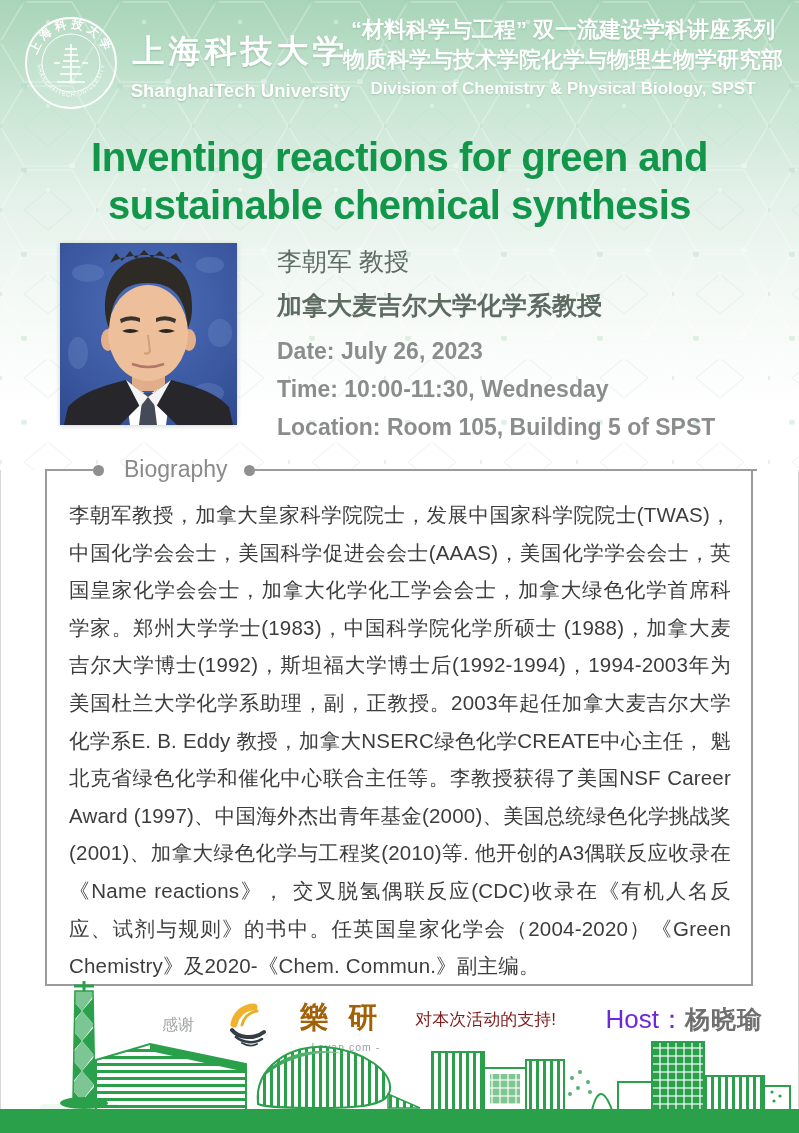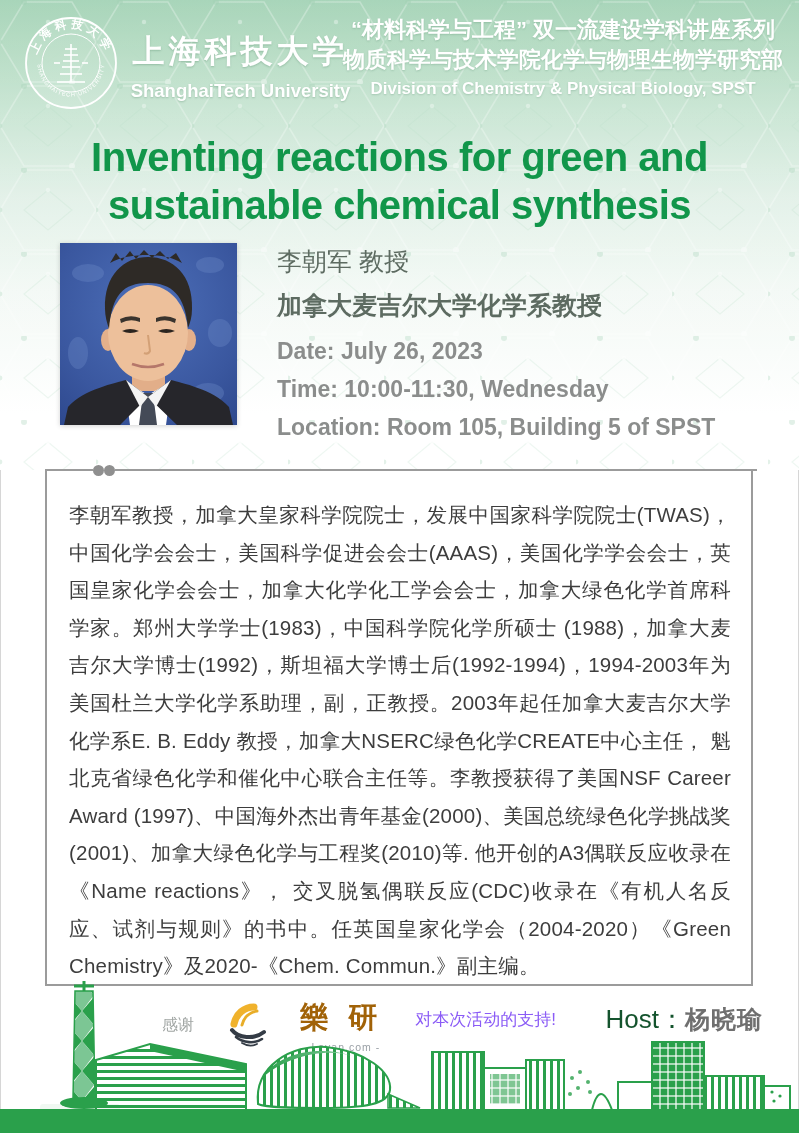--- a/index.html
+++ b/index.html
@@ -55,23 +55,23 @@
     padding:26px 20px 0 22px;font-size:20.5px;line-height:37.6px;color:#3d3d3d;
     text-align:justify;letter-spacing:0.2px;
   }
   
   .sponsor-row{position:absolute;left:162px;top:998px;display:flex;align-items:center;gap:20px;}
   .thanks-prefix{font-size:16px;color:#a0a5a3;margin-right:10px;}
   .leyan-logo{width:48px;height:48px;margin-right:8px;}
   .sponsor-center{display:flex;flex-direction:column;align-items:center;margin-right:12px;}
   .sponsor-name{font-family:"Liberation Serif", serif;font-size:29px;font-weight:bold;color:#a16207;letter-spacing:6px;white-space:nowrap;}
   .sponsor-domain{font-size:10.5px;color:#9aa0a6;margin-top:3px;letter-spacing:1px;white-space:nowrap;}
-  .thanks-suffix{font-size:17px;color:#8b5cf6;white-space:nowrap;transform:translateY(-6px);}
+  .thanks-suffix{font-size:17px;color:#7f1d1d;white-space:nowrap;transform:translateY(-6px);}
   .host-row{position:absolute;right:36px;top:1002px;display:flex;align-items:baseline;}
-  .host-label{font-size:26px;color:#14532d;}
+  .host-label{font-size:26px;color:#6d28d9;}
   .host-name{font-size:25px;font-weight:bold;color:#6f6f6f;letter-spacing:1px;}
   
   .skyline{position:absolute;left:0;bottom:0;width:799px;height:95px;}
   .tower{position:absolute;left:58px;bottom:20px;width:52px;height:132px;}
 </style>
 </head>
 <body>
 
 <div class="poster">
 
@@ -197,20 +197,21 @@
     <div class="speaker-affil">加拿大麦吉尔大学化学系教授</div>
     <div class="speaker-meta first">Date: July 26, 2023</div>
     <div class="speaker-meta">Time: 10:00-11:30, Wednesday</div>
     <div class="speaker-meta">Location: Room 105, Building 5 of SPST</div>
   </div>
 
   <div class="bio-box">
     <div class="bio-legend">
       <div class="legend-line-short"></div>
       <div class="legend-dot"></div>
+      <div class="legend-text">Biography</div>
       <div class="legend-dot"></div>
       <div class="legend-line-long"></div>
     </div>
     <div class="bio-text">李朝军教授，加拿大皇家科学院院士，发展中国家科学院院士(TWAS)，中国化学会会士，美国科学促进会会士(AAAS)，美国化学学会会士，英国皇家化学会会士，加拿大化学化工学会会士，加拿大绿色化学首席科学家。郑州大学学士(1983)，中国科学院化学所硕士 (1988)，加拿大麦吉尔大学博士(1992)，斯坦福大学博士后(1992-1994)，1994-2003年为美国杜兰大学化学系助理，副，正教授。2003年起任加拿大麦吉尔大学化学系E. B. Eddy 教授，加拿大NSERC绿色化学CREATE中心主任， 魁北克省绿色化学和催化中心联合主任等。李教授获得了美国NSF Career Award (1997)、中国海外杰出青年基金(2000)、美国总统绿色化学挑战奖(2001)、加拿大绿色化学与工程奖(2010)等. 他开创的A3偶联反应收录在《Name reactions》， 交叉脱氢偶联反应(CDC)收录在《有机人名反应、试剂与规则》的书中。任英国皇家化学会（2004-2020）《Green Chemistry》及2020-《Chem. Commun.》副主编。</div>
   </div>
 
   <div class="sponsor-row">
     <span class="thanks-prefix">感谢</span>
     <svg class="leyan-logo" viewBox="0 0 48 48">
       <path d="M30,5 C20,5 12,12 10,22" fill="none" stroke="#f0b22c" stroke-width="7" stroke-linecap="round"></path>

